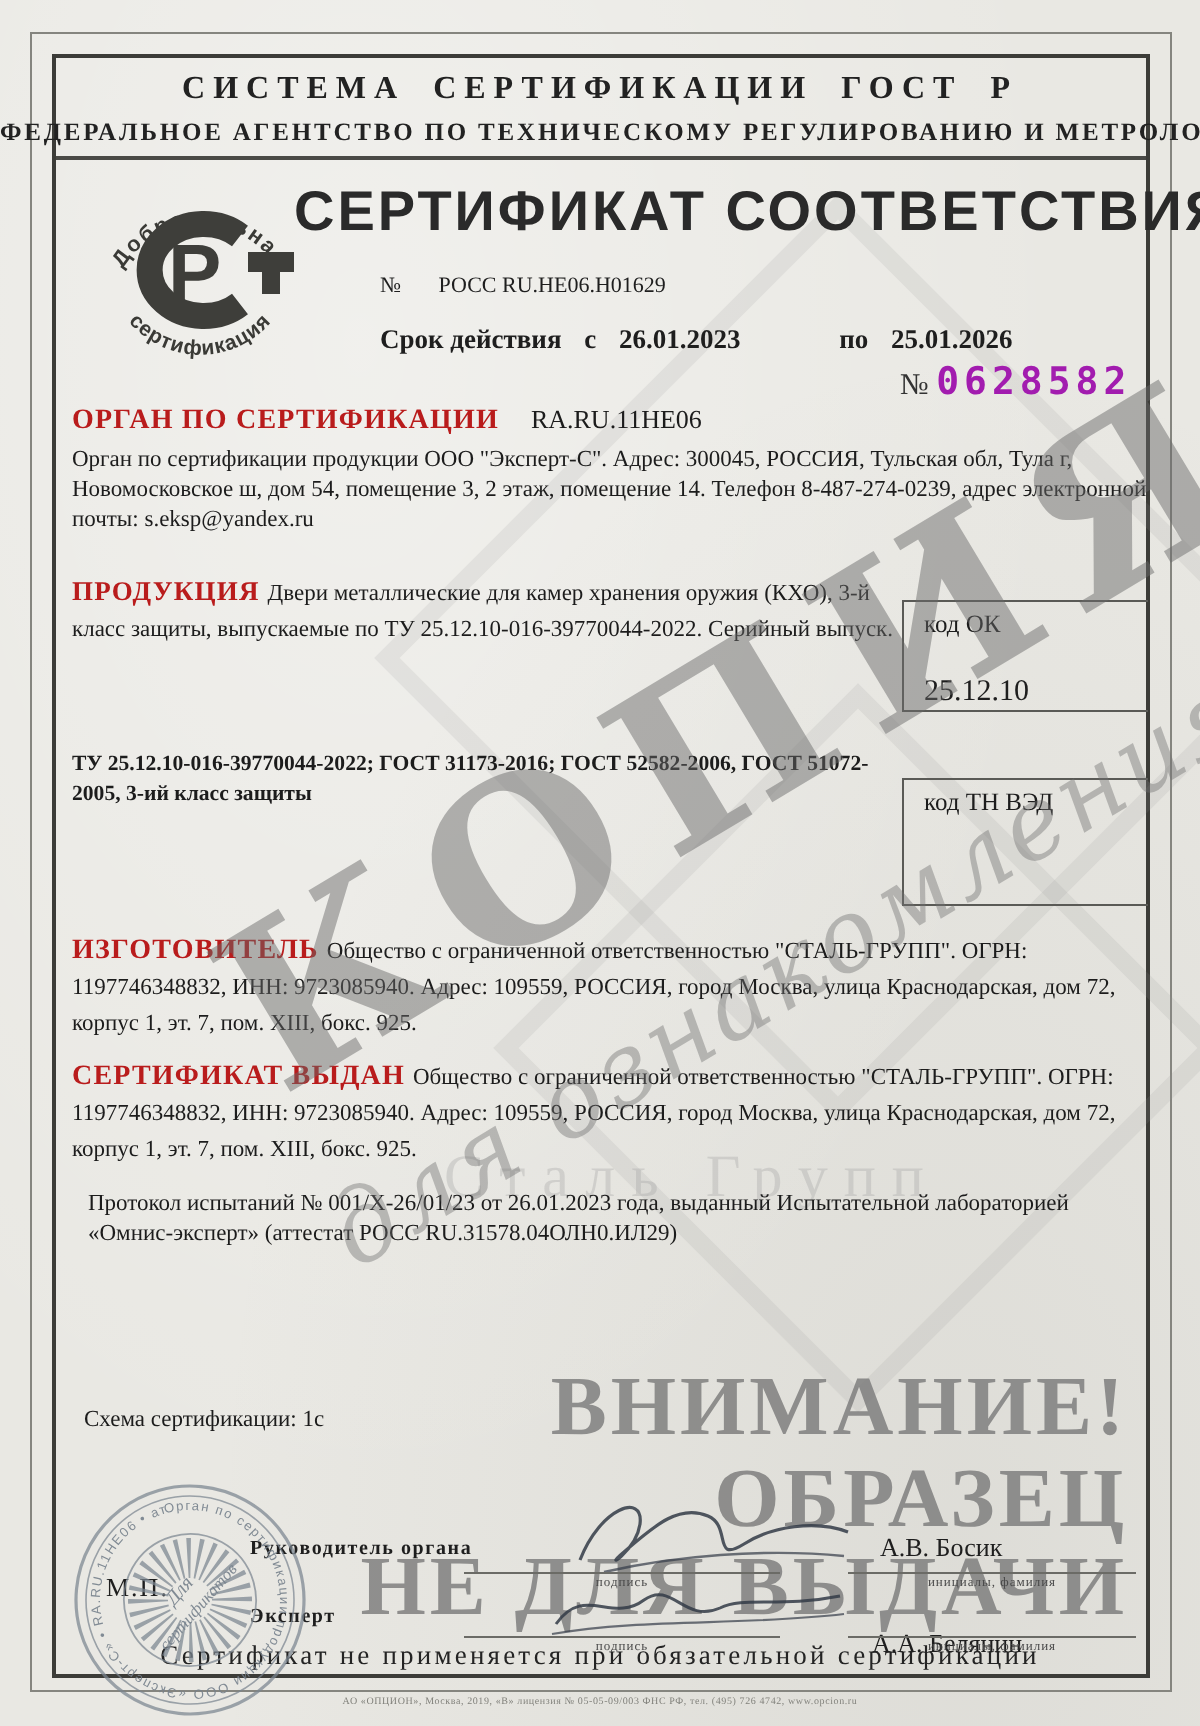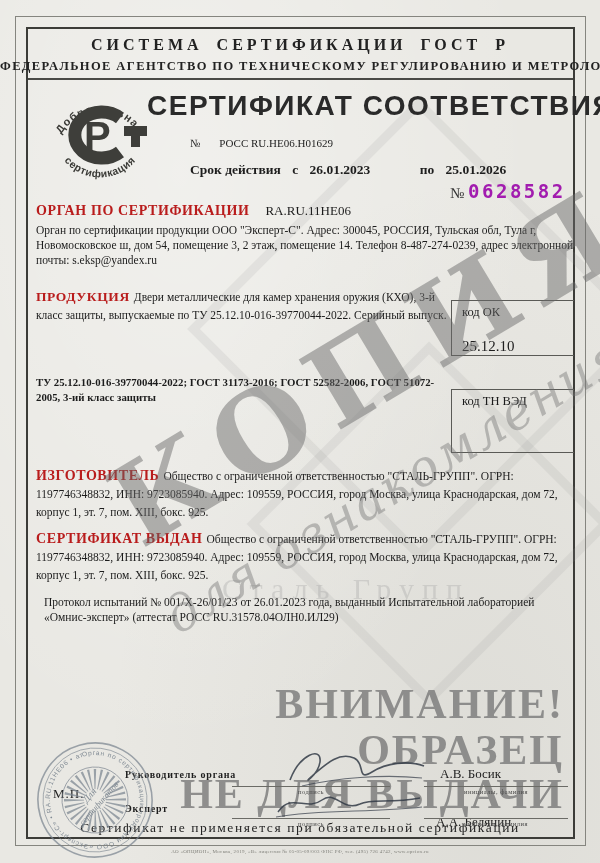--- a/index.html
+++ b/index.html
@@ -137,20 +137,21 @@
 <div class="abs" style="left:36px;top:529px;width:540px;">
   <span class="sec-lbl" style="font-size:14px;">СЕРТИФИКАТ ВЫДАН</span>
   <span class="sec-txt">Общество с ограниченной ответственностью "СТАЛЬ-ГРУПП". ОГРН: 1197746348832, ИНН: 9723085940. Адрес: 109559, РОССИЯ, город Москва, улица Краснодарская, дом 72, корпус 1, эт. 7, пом. XIII, бокс. 925.</span>
 </div>
 
 <div class="abs" style="left:36px;top:594px;width:536px;">
   <div class="sec-txt" style="margin-left:8px;margin-top:1px;">Протокол испытаний № 001/Х-26/01/23 от 26.01.2023 года, выданный Испытательной лабораторией «Омнис-эксперт» (аттестат РОСС RU.31578.04ОЛН0.ИЛ29)</div>
 </div>
 
 <div class="abs" style="left:36px;top:700px;width:300px;">
+  <div class="sec-txt" style="margin-left:6px;margin-top:3px;">Схема сертификации: 1с</div>
 </div>
 
 <div class="abs wm-attn" style="top:680px;">ВНИМАНИЕ!</div>
 <div class="abs wm-attn" style="top:726px;">ОБРАЗЕЦ</div>
 <div class="abs wm-attn" style="top:770px;">НЕ ДЛЯ ВЫДАЧИ</div>
 
 <div class="abs mp">М.П.</div>
 <div class="abs role-lbl" style="left:125px;top:769px;">Руководитель органа</div>
 
 <svg class="abs" style="left:282px;top:742px;" width="150" height="50" viewBox="0 0 150 50">

